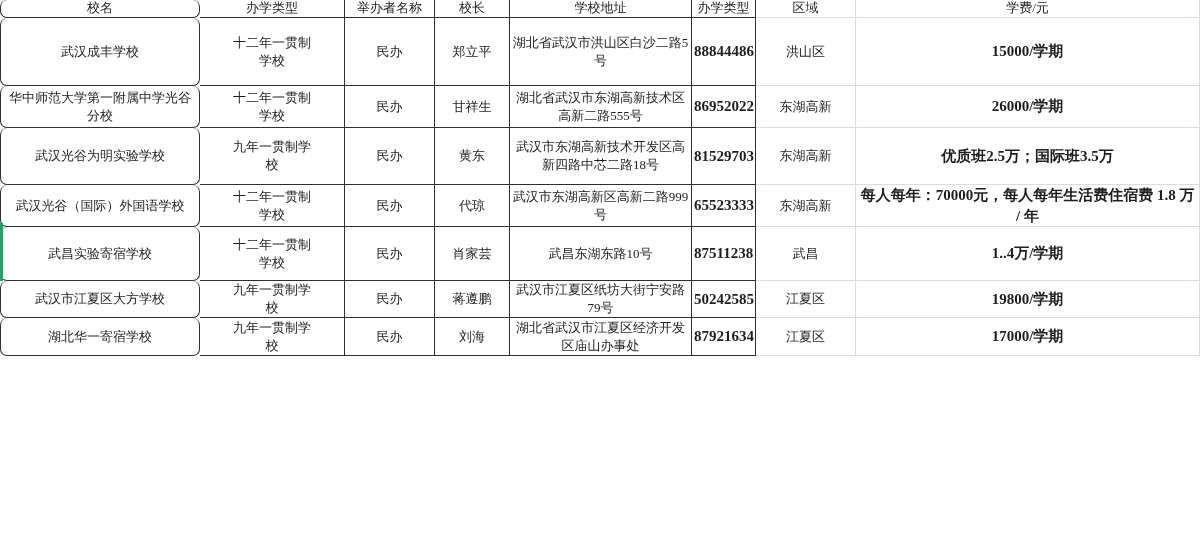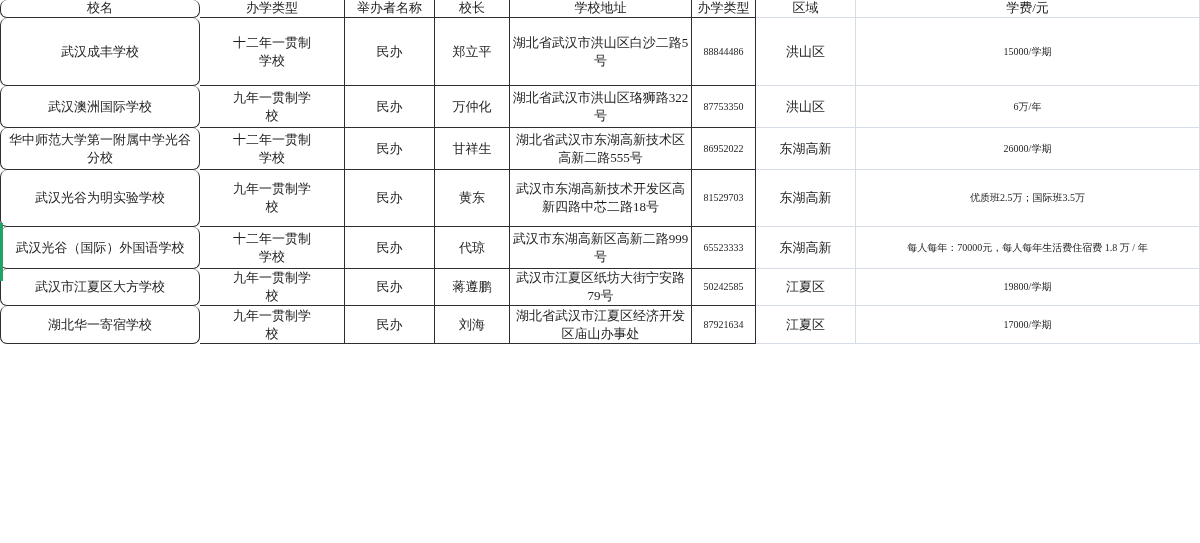--- a/index.html
+++ b/index.html
@@ -22,21 +22,21 @@
     box-sizing:border-box;
     text-align:center;vertical-align:middle;
     white-space:pre-line;overflow:hidden;
     padding:0 2px;
     font-weight:normal;
     color:var(--txt);
     line-height:1.35;
   }
   thead th{height:18px;font-size:13px;line-height:1.1;}
   td{font-size:13px;}
-  td.small{font-size:10px;}
+  td.small{font-size:15px;font-weight:bold;}
   .dark{border-right:1px solid var(--bd);border-bottom:1px solid var(--bd);}
   .first{border-left:1px solid var(--bd);border-radius:7px;}
   .light{border-right:1px solid var(--gl);border-bottom:1px solid var(--gl);}
   .selection{
     position:absolute;left:0;width:3px;background:var(--accent);
   }
 </style>
 </head>
 <body>
 
@@ -71,32 +71,20 @@
 学校</td>
           <td class="dark">民办</td>
           <td class="dark">郑立平</td>
           <td class="dark">湖北省武汉市洪山区白沙二路5
 号</td>
           <td class="dark small">88844486</td>
           <td class="light">洪山区</td>
           <td class="light small">15000/学期</td>
         </tr>
         <tr style="height: 42px;">
-          <td class="dark first">武汉澳洲国际学校</td>
-          <td class="dark">九年一贯制学
-校</td>
-          <td class="dark">民办</td>
-          <td class="dark">万仲化</td>
-          <td class="dark">湖北省武汉市洪山区珞狮路322
-号</td>
-          <td class="dark small">87753350</td>
-          <td class="light">洪山区</td>
-          <td class="light small">6万/年</td>
-        </tr>
-        <tr style="height: 42px;">
           <td class="dark first">华中师范大学第一附属中学光谷
 分校</td>
           <td class="dark">十二年一贯制
 学校</td>
           <td class="dark">民办</td>
           <td class="dark">甘祥生</td>
           <td class="dark">湖北省武汉市东湖高新技术区
 高新二路555号</td>
           <td class="dark small">86952022</td>
           <td class="light">东湖高新</td>
@@ -119,20 +107,31 @@
           <td class="dark">十二年一贯制
 学校</td>
           <td class="dark">民办</td>
           <td class="dark">代琼</td>
           <td class="dark">武汉市东湖高新区高新二路999
 号</td>
           <td class="dark small">65523333</td>
           <td class="light">东湖高新</td>
           <td class="light small">每人每年：70000元，每人每年生活费住宿费 1.8 万 / 年</td>
         </tr>
+        <tr style="height: 54px;">
+          <td class="dark first">武昌实验寄宿学校</td>
+          <td class="dark">十二年一贯制
+学校</td>
+          <td class="dark">民办</td>
+          <td class="dark">肖家芸</td>
+          <td class="dark">武昌东湖东路10号</td>
+          <td class="dark small">87511238</td>
+          <td class="light">武昌</td>
+          <td class="light small">1..4万/学期</td>
+        </tr>
         <tr style="height: 37px;">
           <td class="dark first">武汉市江夏区大方学校</td>
           <td class="dark">九年一贯制学
 校</td>
           <td class="dark">民办</td>
           <td class="dark">蒋遵鹏</td>
           <td class="dark">武汉市江夏区纸坊大街宁安路
 79号</td>
           <td class="dark small">50242585</td>
           <td class="light">江夏区</td>

